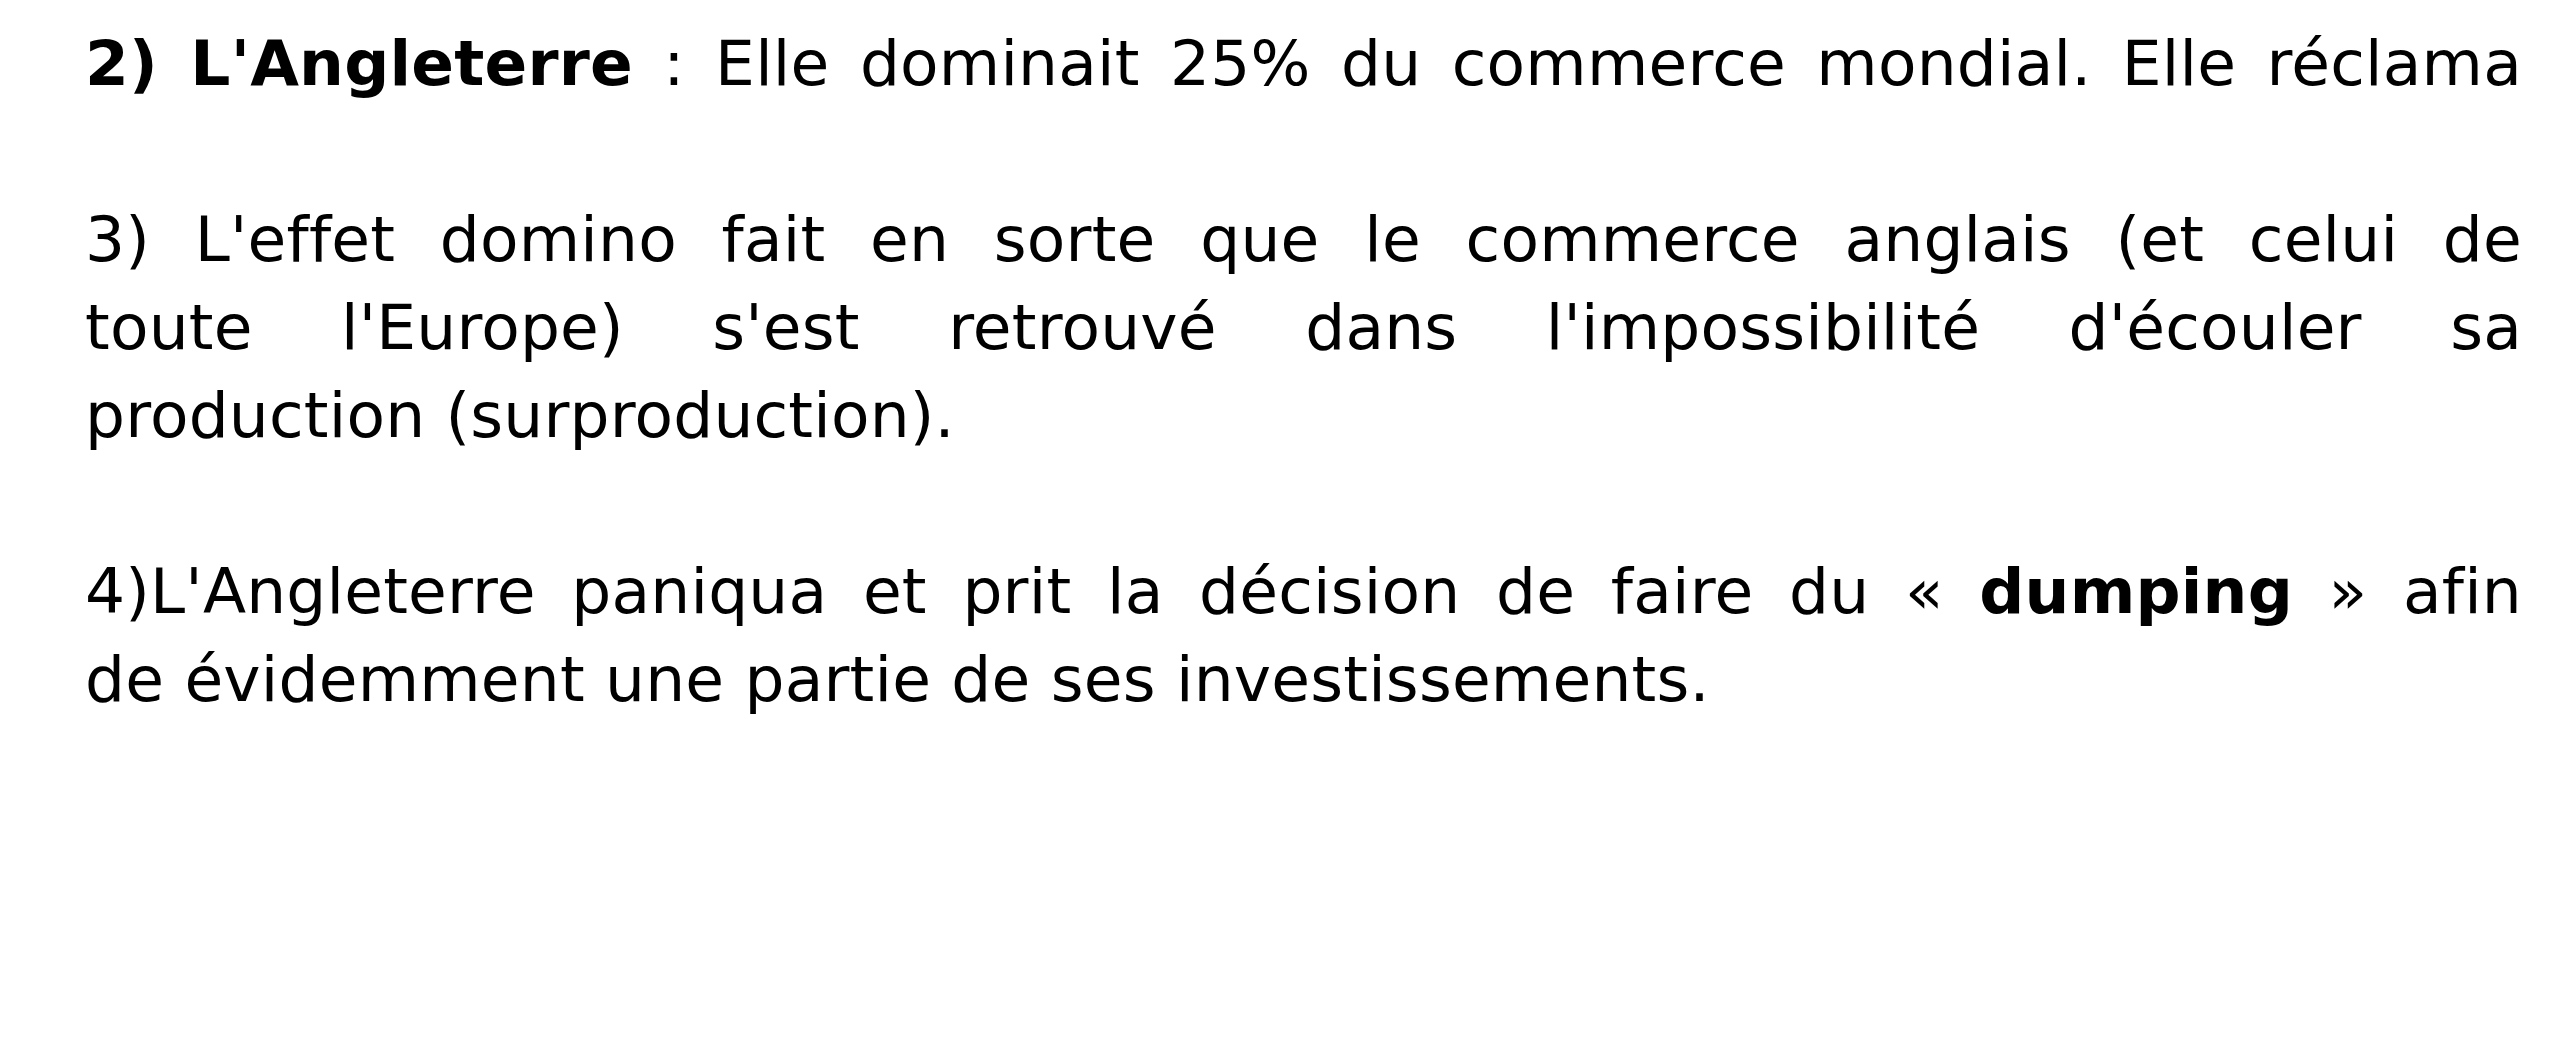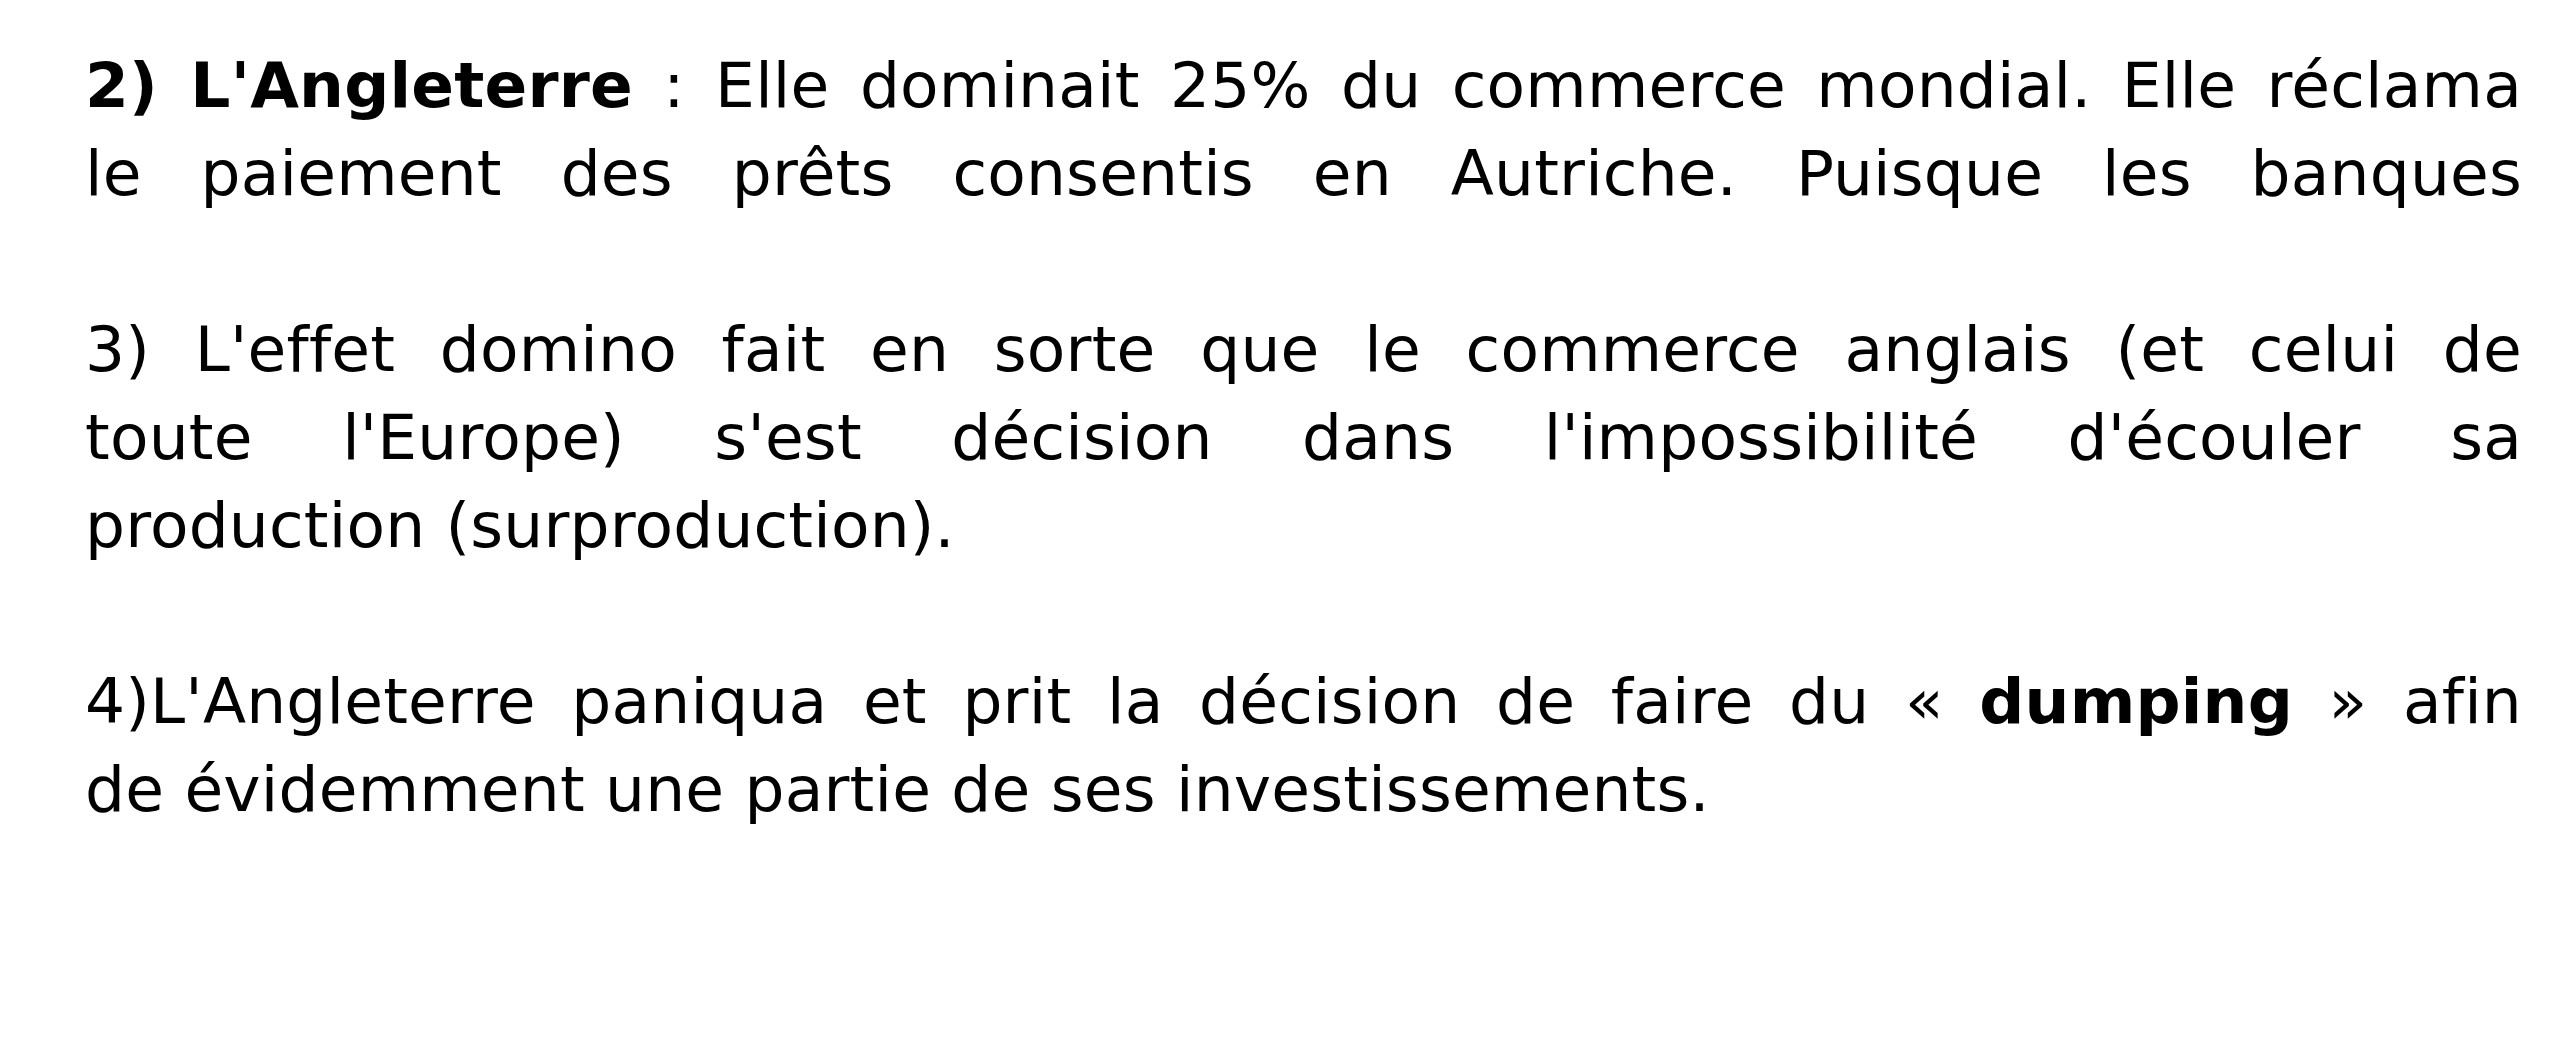--- a/index.html
+++ b/index.html
@@ -10,21 +10,21 @@
   body {
     width: 2552px;
     height: 1048px;
     overflow: hidden;
     font-family: "DejaVu Sans", sans-serif;
     color: #000000;
   }
   .doc {
     box-sizing: border-box;
     width: 2552px;
-    padding: 42px 30px 0 85px;
+    padding: 20px 30px 0 85px;
   }
   .para {
     margin: 0 0 88px 0;
   }
   .para:last-child {
     margin-bottom: 18px;
   }
   .line {
     font-size: 63px;
     line-height: 88px;
@@ -39,24 +39,23 @@
   .b {
     font-weight: bold;
   }
 </style>
 </head>
 <body>
 
 <div class="doc">
     <div class="para">
       <div class="line"><span class="b">2) L'Angleterre</span><span> : Elle dominait 25% du commerce mondial. Elle réclama</span></div>
-      <div class="line"><span>le paiement des prêts consentis en Autriche. Puisque les banques</span></div>
     </div>
     <div class="para">
       <div class="line"><span>3) L'effet domino fait en sorte que le commerce anglais (et celui de</span></div>
-      <div class="line"><span>toute l'Europe) s'est décision dans l'impossibilité d'écouler sa</span></div>
+      <div class="line"><span>toute l'Europe) s'est retrouvé dans l'impossibilité d'écouler sa</span></div>
       <div class="line last"><span>production (surproduction).</span></div>
     </div>
     <div class="para">
       <div class="line"><span>4)L'Angleterre paniqua et prit la décision de faire du « </span><span class="b">dumping</span><span> » afin</span></div>
       <div class="line last"><span>de évidemment une partie de ses investissements.</span></div>
     </div>
   </div>
 
 </body></html>

